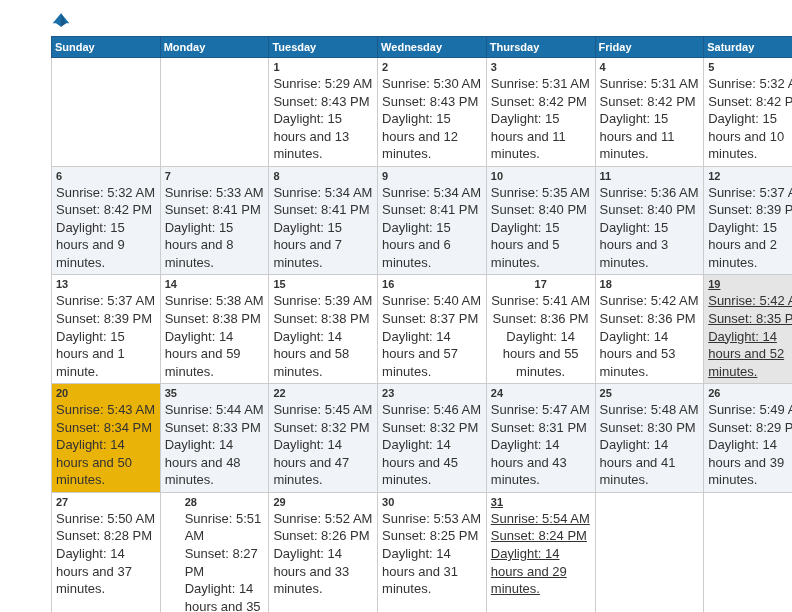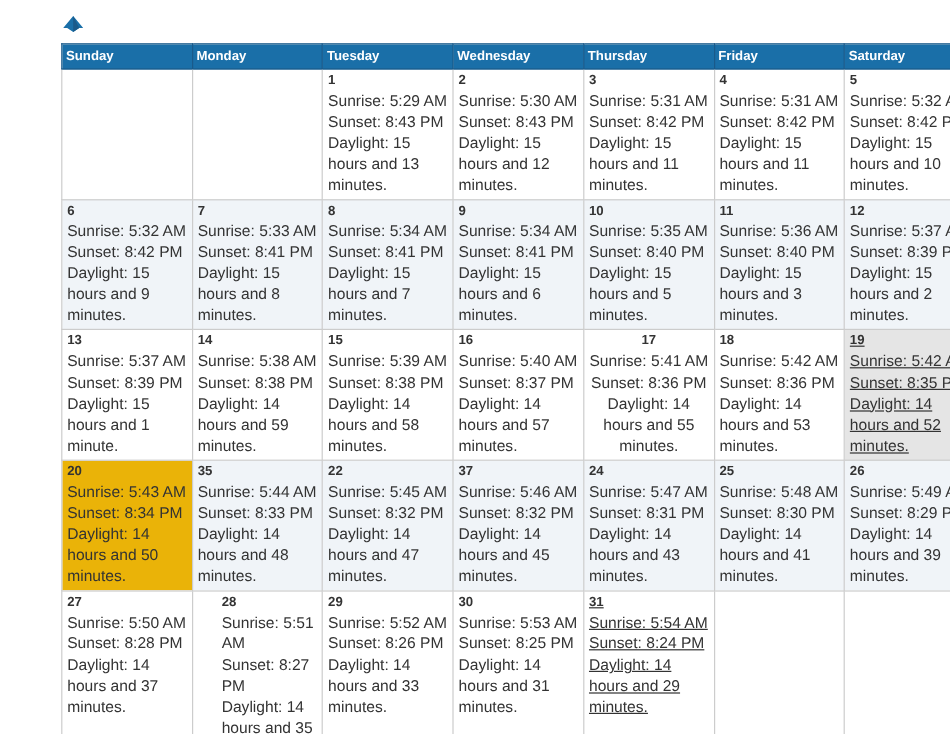--- a/index.html
+++ b/index.html
@@ -237,21 +237,21 @@
           </td>
           <td style="background: rgb(240, 244, 248);">
             <span class="day-number">35</span>
             <div class="day-info">Sunrise: 5:44 AM<br>Sunset: 8:33 PM<br>Daylight: 14 hours and 48 minutes.</div>
           </td>
           <td style="background: rgb(240, 244, 248);">
             <span class="day-number">22</span>
             <div class="day-info">Sunrise: 5:45 AM<br>Sunset: 8:32 PM<br>Daylight: 14 hours and 47 minutes.</div>
           </td>
           <td style="background: rgb(240, 244, 248);">
-            <span class="day-number">37</span>
+            <span class="day-number">23</span>
             <div class="day-info">Sunrise: 5:46 AM<br>Sunset: 8:32 PM<br>Daylight: 14 hours and 45 minutes.</div>
           </td>
           <td style="background: rgb(240, 244, 248);">
             <span class="day-number">24</span>
             <div class="day-info">Sunrise: 5:47 AM<br>Sunset: 8:31 PM<br>Daylight: 14 hours and 43 minutes.</div>
           </td>
           <td style="background: rgb(240, 244, 248);">
             <span class="day-number">25</span>
             <div class="day-info">Sunrise: 5:48 AM<br>Sunset: 8:30 PM<br>Daylight: 14 hours and 41 minutes.</div>
           </td>

